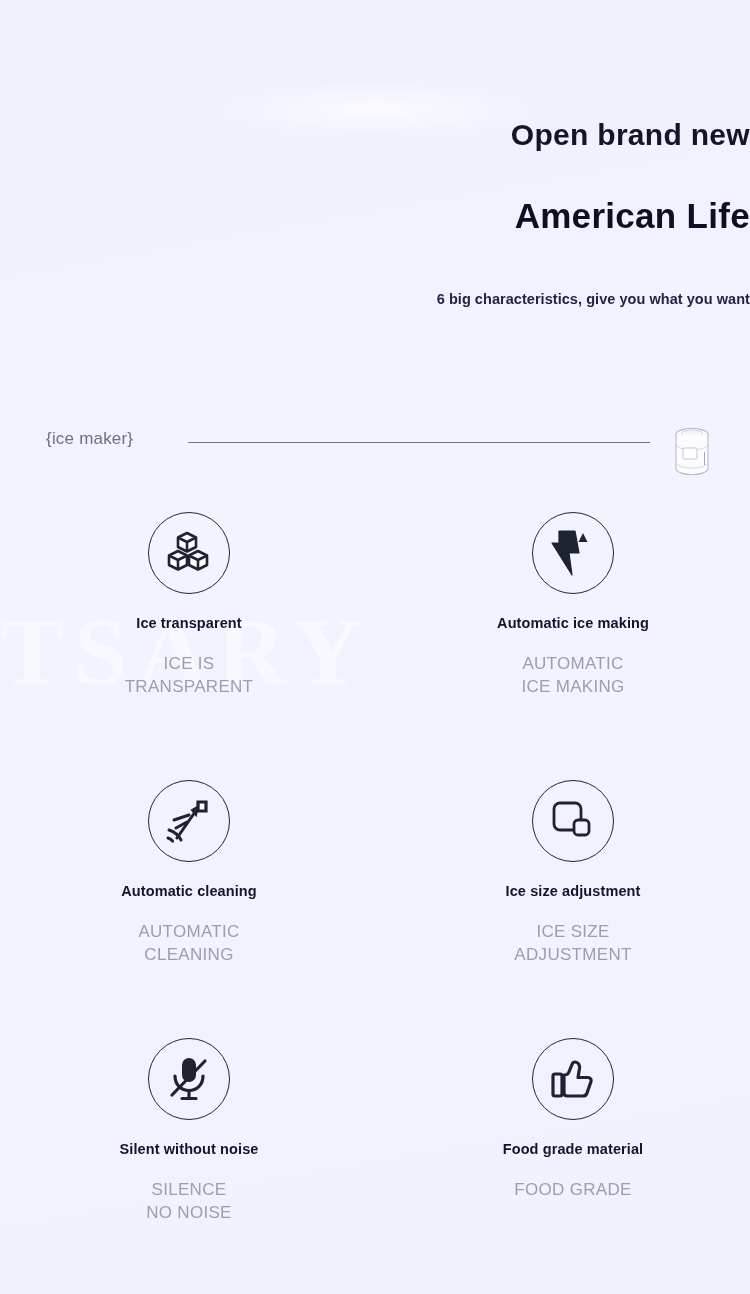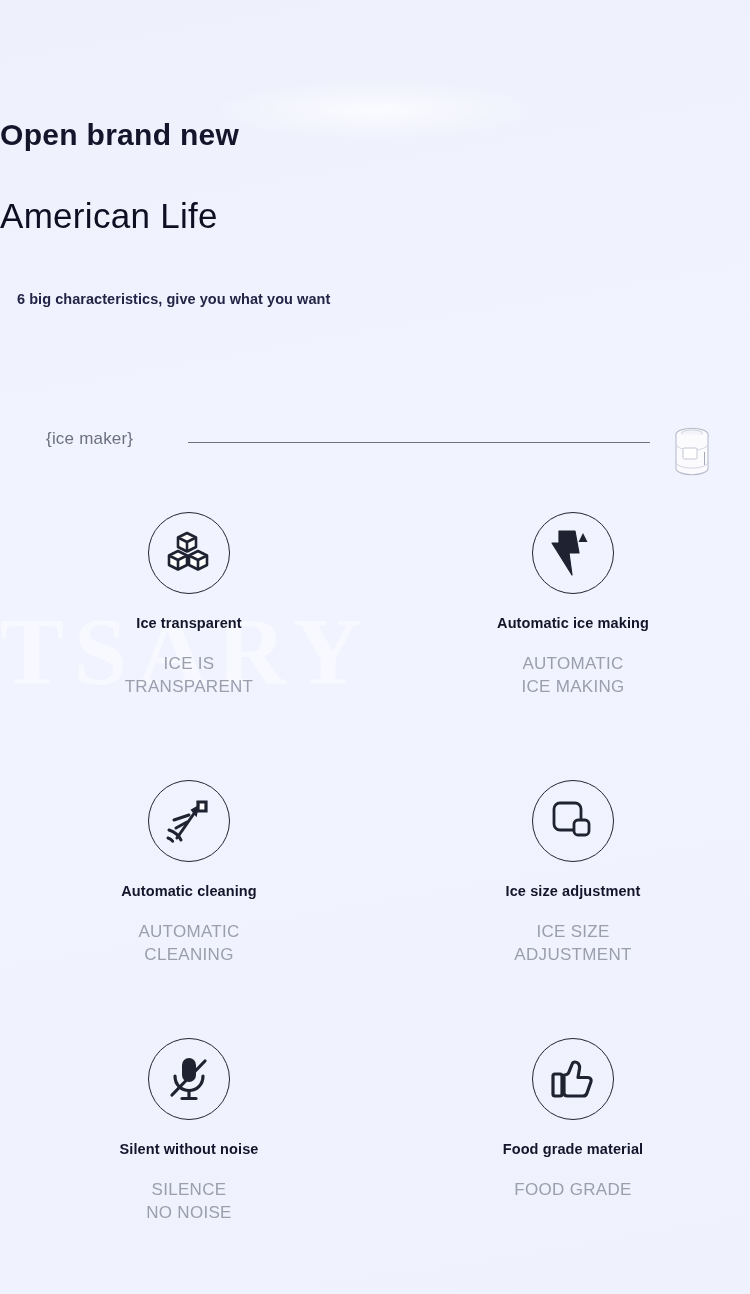--- a/index.html
+++ b/index.html
@@ -50,34 +50,34 @@
     height: 60px;
     background: radial-gradient(ellipse at center, rgba(255,255,255,0.75) 0%, rgba(255,255,255,0) 70%);
     pointer-events: none;
     z-index: 0;
   }
 
   
   .hero {
     position: relative;
     z-index: 2;
-    text-align: left;
+    text-align: right;
     padding-top: 118px;
   }
   .hero-line1 {
     font-size: 30px;
     font-weight: 700;
     color: #14152b;
     letter-spacing: 0.3px;
     line-height: 1.1;
   }
   .hero-line2 {
     margin-top: 46px;
     font-size: 35px;
-    font-weight: 400;
+    font-weight: 700;
     color: #0e0f22;
     letter-spacing: 0.3px;
     line-height: 1.1;
   }
   .hero-sub {
     margin-top: 55px;
     font-size: 14.5px;
     font-weight: 700;
     color: #232446;
     letter-spacing: 0.05px;

